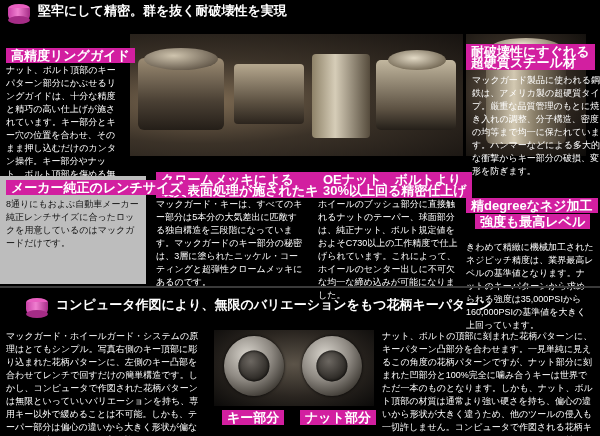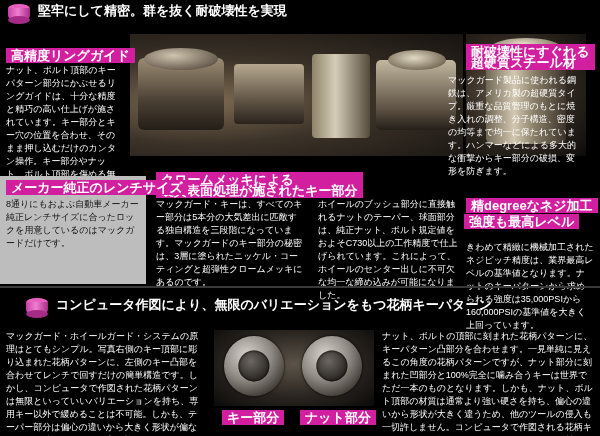--- a/index.html
+++ b/index.html
@@ -147,39 +147,41 @@
     <div class="photo" id="photo-right">
       <div class="mp-shape" style="left:20px;top:10px;width:80px;height:100px;background:linear-gradient(90deg,#6f6554,#d3c9b2 35%,#8a7f69 60%,#3b332a);border-radius:6px;"></div>
       <div class="mp-shape" style="left:26px;top:4px;width:68px;height:18px;background:radial-gradient(ellipse at 45% 35%,#e8dfcb,#857a65 70%,#312b23);border-radius:50%;"></div>
     </div>
 
     <div class="lbl" style="left:6px;top:48px;">高精度リングガイド</div>
 
     <div class="lbl lbl2" style="left:156px;top:172px;white-space:pre-line;">クロームメッキによる
 硬質表面処理が施されたキー部分</div>
 
+    <div class="lbl lbl2" style="left:318px;top:172px;white-space:pre-line;">OEナット、ボルトより
+30%以上回る精密仕上げ</div>
 
     <div class="lbl lbl2" style="left:466px;top:44px;white-space:pre-line;">耐破壊性にすぐれる
 超硬質スチール材</div>
 
     <div class="lbl" style="left:466px;top:198px;">精degreeなネジ加工</div>
 
-    <div class="lbl" style="left:464px;top:214px;font-family:Liberation Serif, serif;">強度も最高レベル</div>
+    <div class="lbl" style="left:475px;top:214px;font-family:Liberation Serif, serif;">強度も最高レベル</div>
 
     <div class="txt" style="left:6px;top:64px;width:118px;">ナット、ボルト頂部のキーパターン部分にかぶせるリングガイドは、十分な精度と精巧の高い仕上げが施されています。キー部分とキー穴の位置を合わせ、そのまま押し込むだけのカンタン操作。キー部分やナット、ボルト頂部を傷める無駄な遊びがありません。</div>
 
     <div class="graybox" style="left:0px;top:176px;width:146px;height:108px;"></div>
     <div class="lbl" style="left:6px;top:180px;">メーカー純正のレンチサイズ</div>
     <div class="txt dark" style="left:6px;top:198px;width:134px;">8通りにもおよぶ自動車メーカー純正レンチサイズに合ったロックを用意しているのはマックガードだけです。</div>
 
     <div class="txt" style="left:156px;top:198px;width:150px;">マックガード・キーは、すべてのキー部分は5本分の大気差出に匹敵する独自構造を三段階になっています。マックガードのキー部分の秘密は、3層に塗られたニッケル・コーティングと超弾性クロームメッキにあるのです。</div>
 
     <div class="txt" style="left:318px;top:198px;width:140px;">ホイールのブッシュ部分に直接触れるナットのテーパー、球面部分は、純正ナット、ボルト規定値をおよそC730以上の工作精度で仕上げられています。これによって、ホイールのセンター出しに不可欠な均一な締め込みが可能になりました。</div>
 
-    <div class="txt" style="left:448px;top:74px;width:128px;">マックガード製品に使われる鋼鉄は、アメリカ製の超硬質タイプ。厳重な品質管理のもとに焼き入れの調整、分子構造、密度の均等まで均一に保たれています。ハンマーなどによる多大的な衝撃からキー部分の破損、変形を防ぎます。</div>
+    <div class="txt" style="left:472px;top:74px;width:128px;">マックガード製品に使われる鋼鉄は、アメリカ製の超硬質タイプ。厳重な品質管理のもとに焼き入れの調整、分子構造、密度の均等まで均一に保たれています。ハンマーなどによる多大的な衝撃からキー部分の破損、変形を防ぎます。</div>
 
     <div class="txt" style="left:466px;top:230px;width:128px;margin-top:11px;">きわめて精緻に機械加工されたネジピッチ精度は、業界最高レベルの基準値となります。ナットのキーパターンから求められる強度は35,000PSIから160,000PSIの基準値を大きく上回っています。</div>
   </div>
 
   <div class="divider"></div>
 
   <div class="sec2">
     <div class="hdr" style="margin-top:6px;">
       <div class="ico">
         <div class="nuticon">

